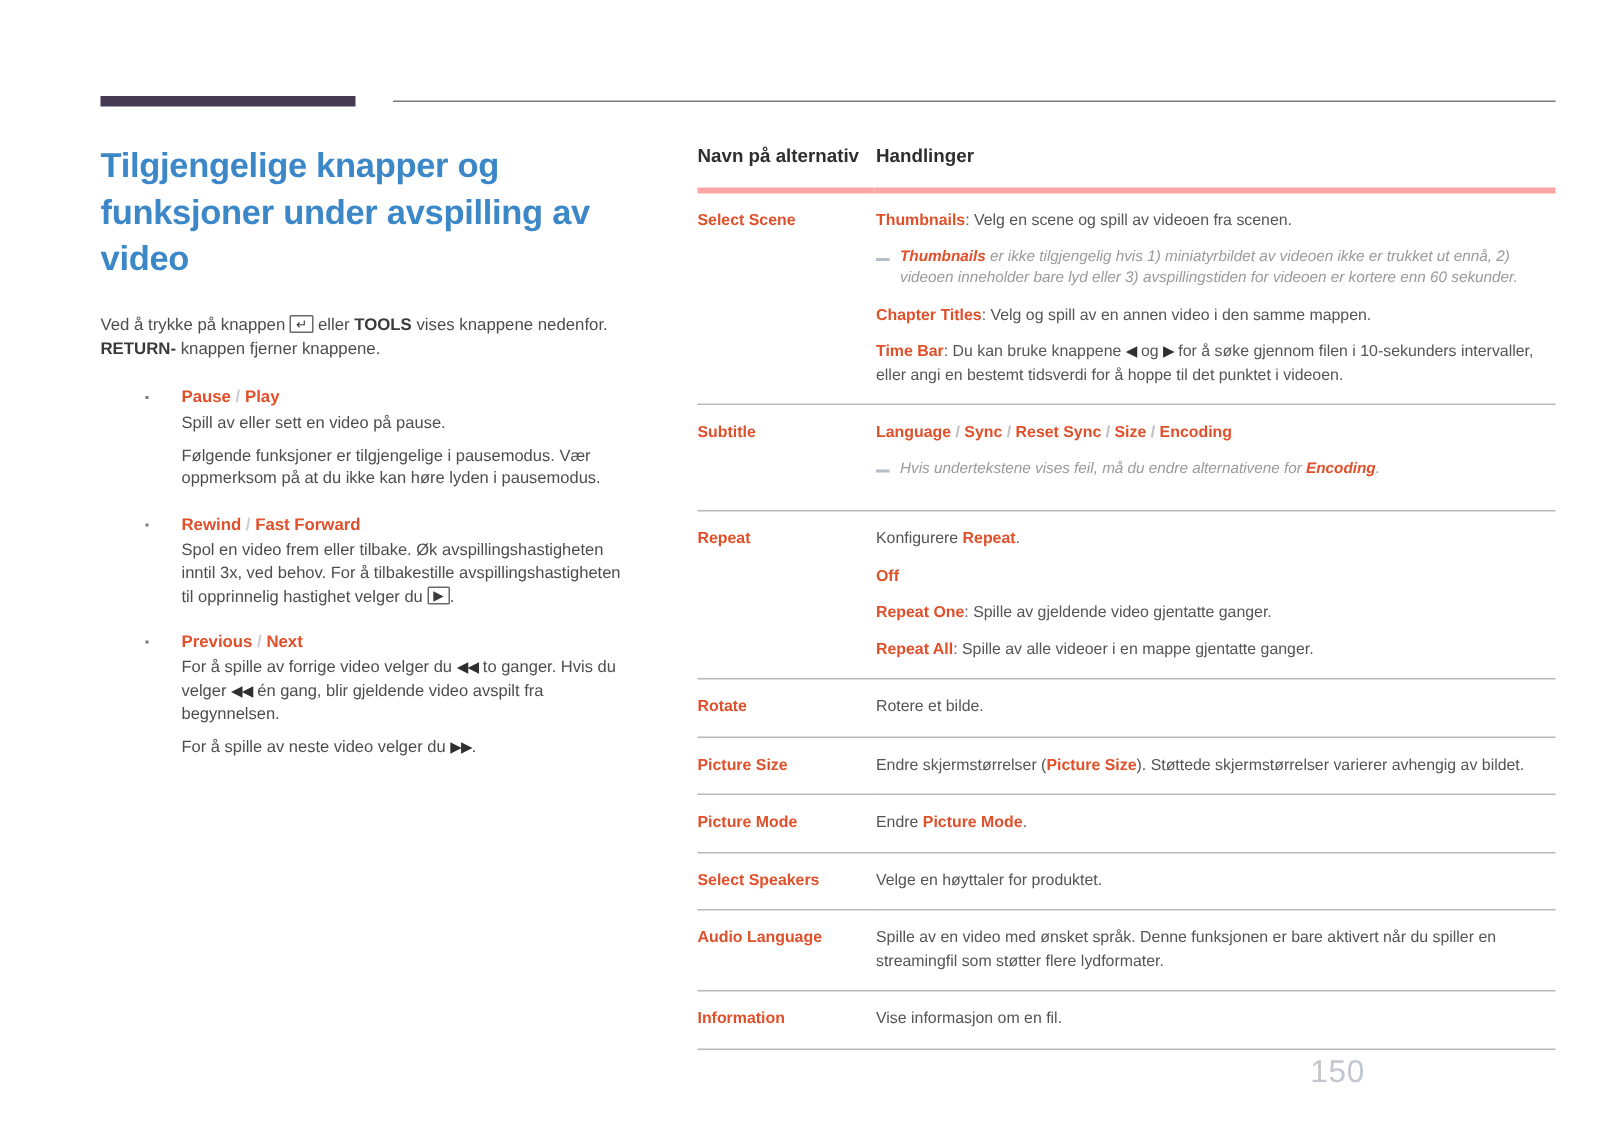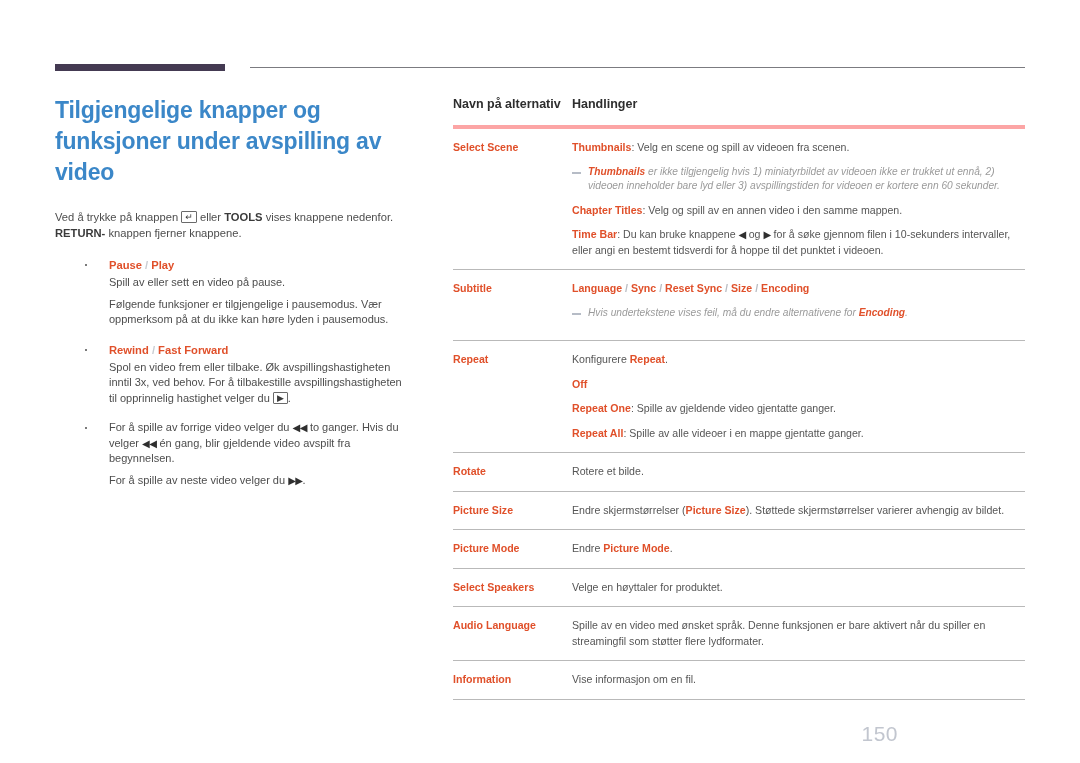--- a/index.html
+++ b/index.html
@@ -37,21 +37,21 @@
     left: 195px;
     top: 3px;
     width: 775px;
     height: 1px;
     background: #7b7b80;
   }
 
   
   .page {
     position: absolute;
-    left: 0;
+    left: 12px;
     top: 0;
     width: 952px;
     height: 763px;
   }
 
   
   .left-col {
     position: absolute;
     left: 55px;
     top: 95px;
@@ -186,21 +186,20 @@
   .note b { color: #e0502a; font-weight: bold; }
 
   
   .page-number {
     position: absolute;
     right: 54px;
     top: 703px;
     font-size: 21px;
     color: #c2c6cf;
     letter-spacing: 0.5px;
-    margin-top: 19px;
   }
 </style>
 </head>
 <body>
 
 <div class="page">
 
   <div class="top-rules">
     <div class="rule-thick"></div>
     <div class="rule-thin"></div>
@@ -238,20 +237,25 @@
           <span class="sep">/</span>
           <span>Fast Forward</span>
         </div>
         <div class="bullet-body">
           <span>Spol en video frem eller tilbake. Øk avspillingshastigheten inntil 3x, ved behov. For å tilbakestille avspillingshastigheten til opprinnelig hastighet velger du</span>
           <span class="keybox">▶</span><span>.</span>
         </div>
       </li>
 
       <li class="bullet-item">
+        <div class="bullet-head">
+          <span>Previous</span>
+          <span class="sep">/</span>
+          <span>Next</span>
+        </div>
         <div class="bullet-body">
           <span>For å spille av forrige video velger du</span>
           <span class="glyph">◀◀</span>
           <span>to ganger. Hvis du velger</span>
           <span class="glyph">◀◀</span>
           <span>én gang, blir gjeldende video avspilt fra begynnelsen.</span>
         </div>
         <div class="bullet-body">
           <span>For å spille av neste video velger du</span>
           <span class="glyph">▶▶</span><span>.</span>

